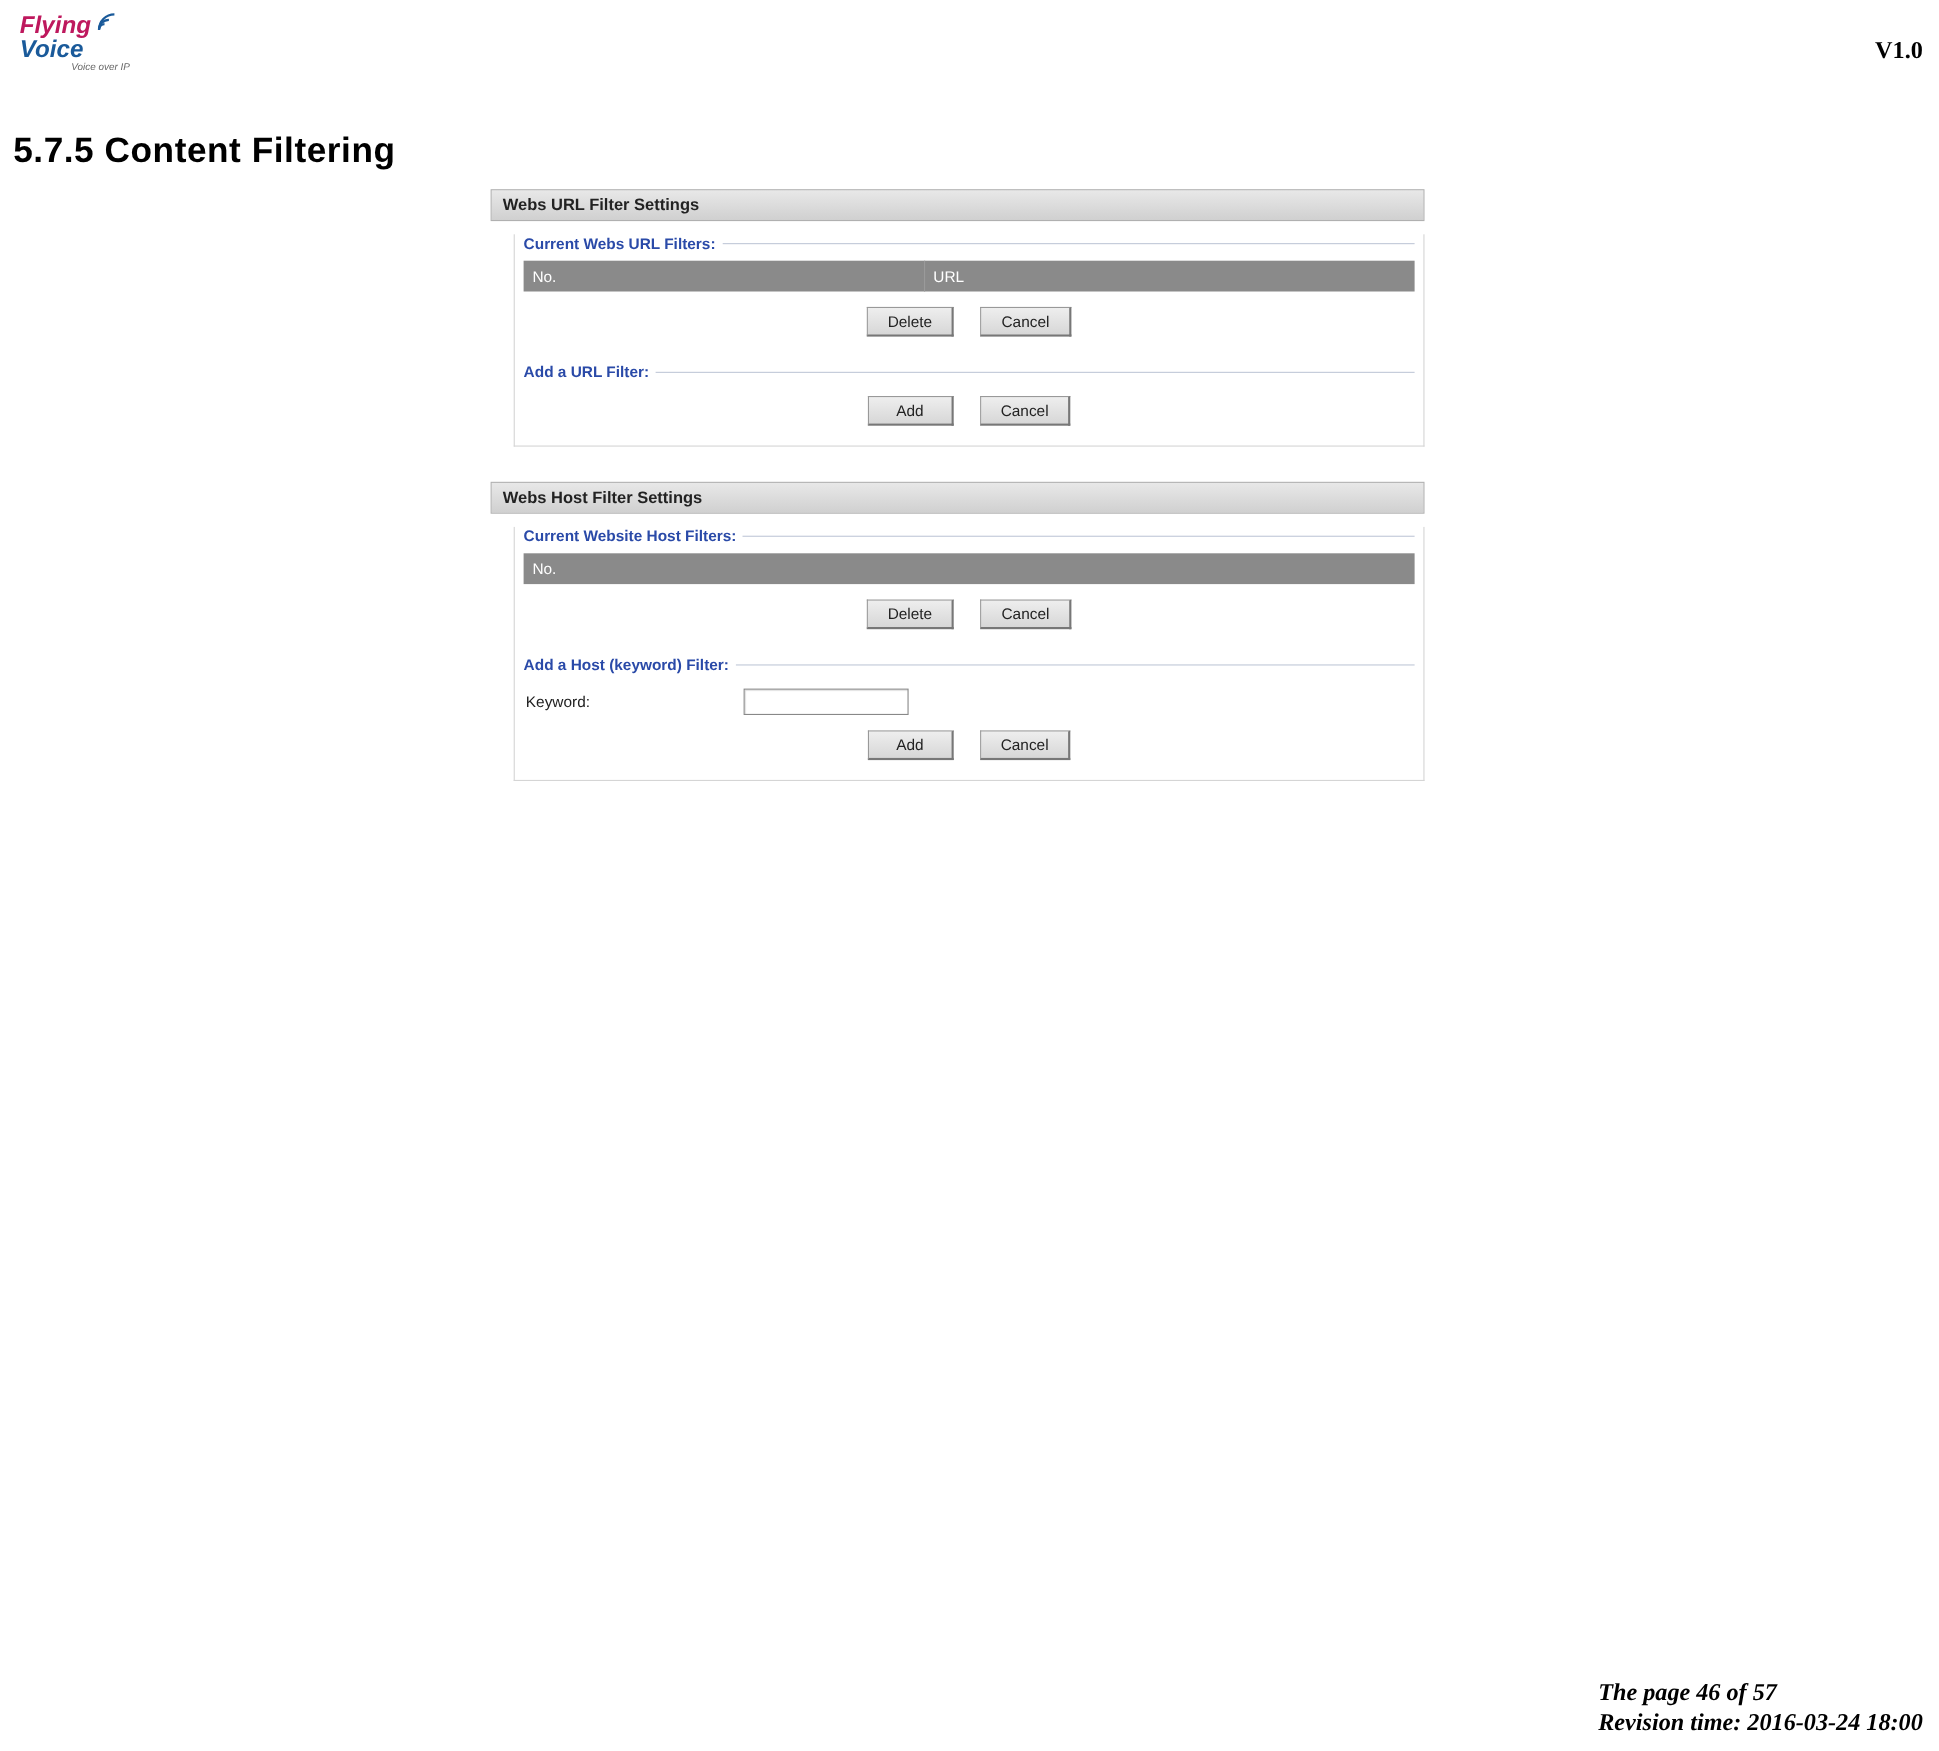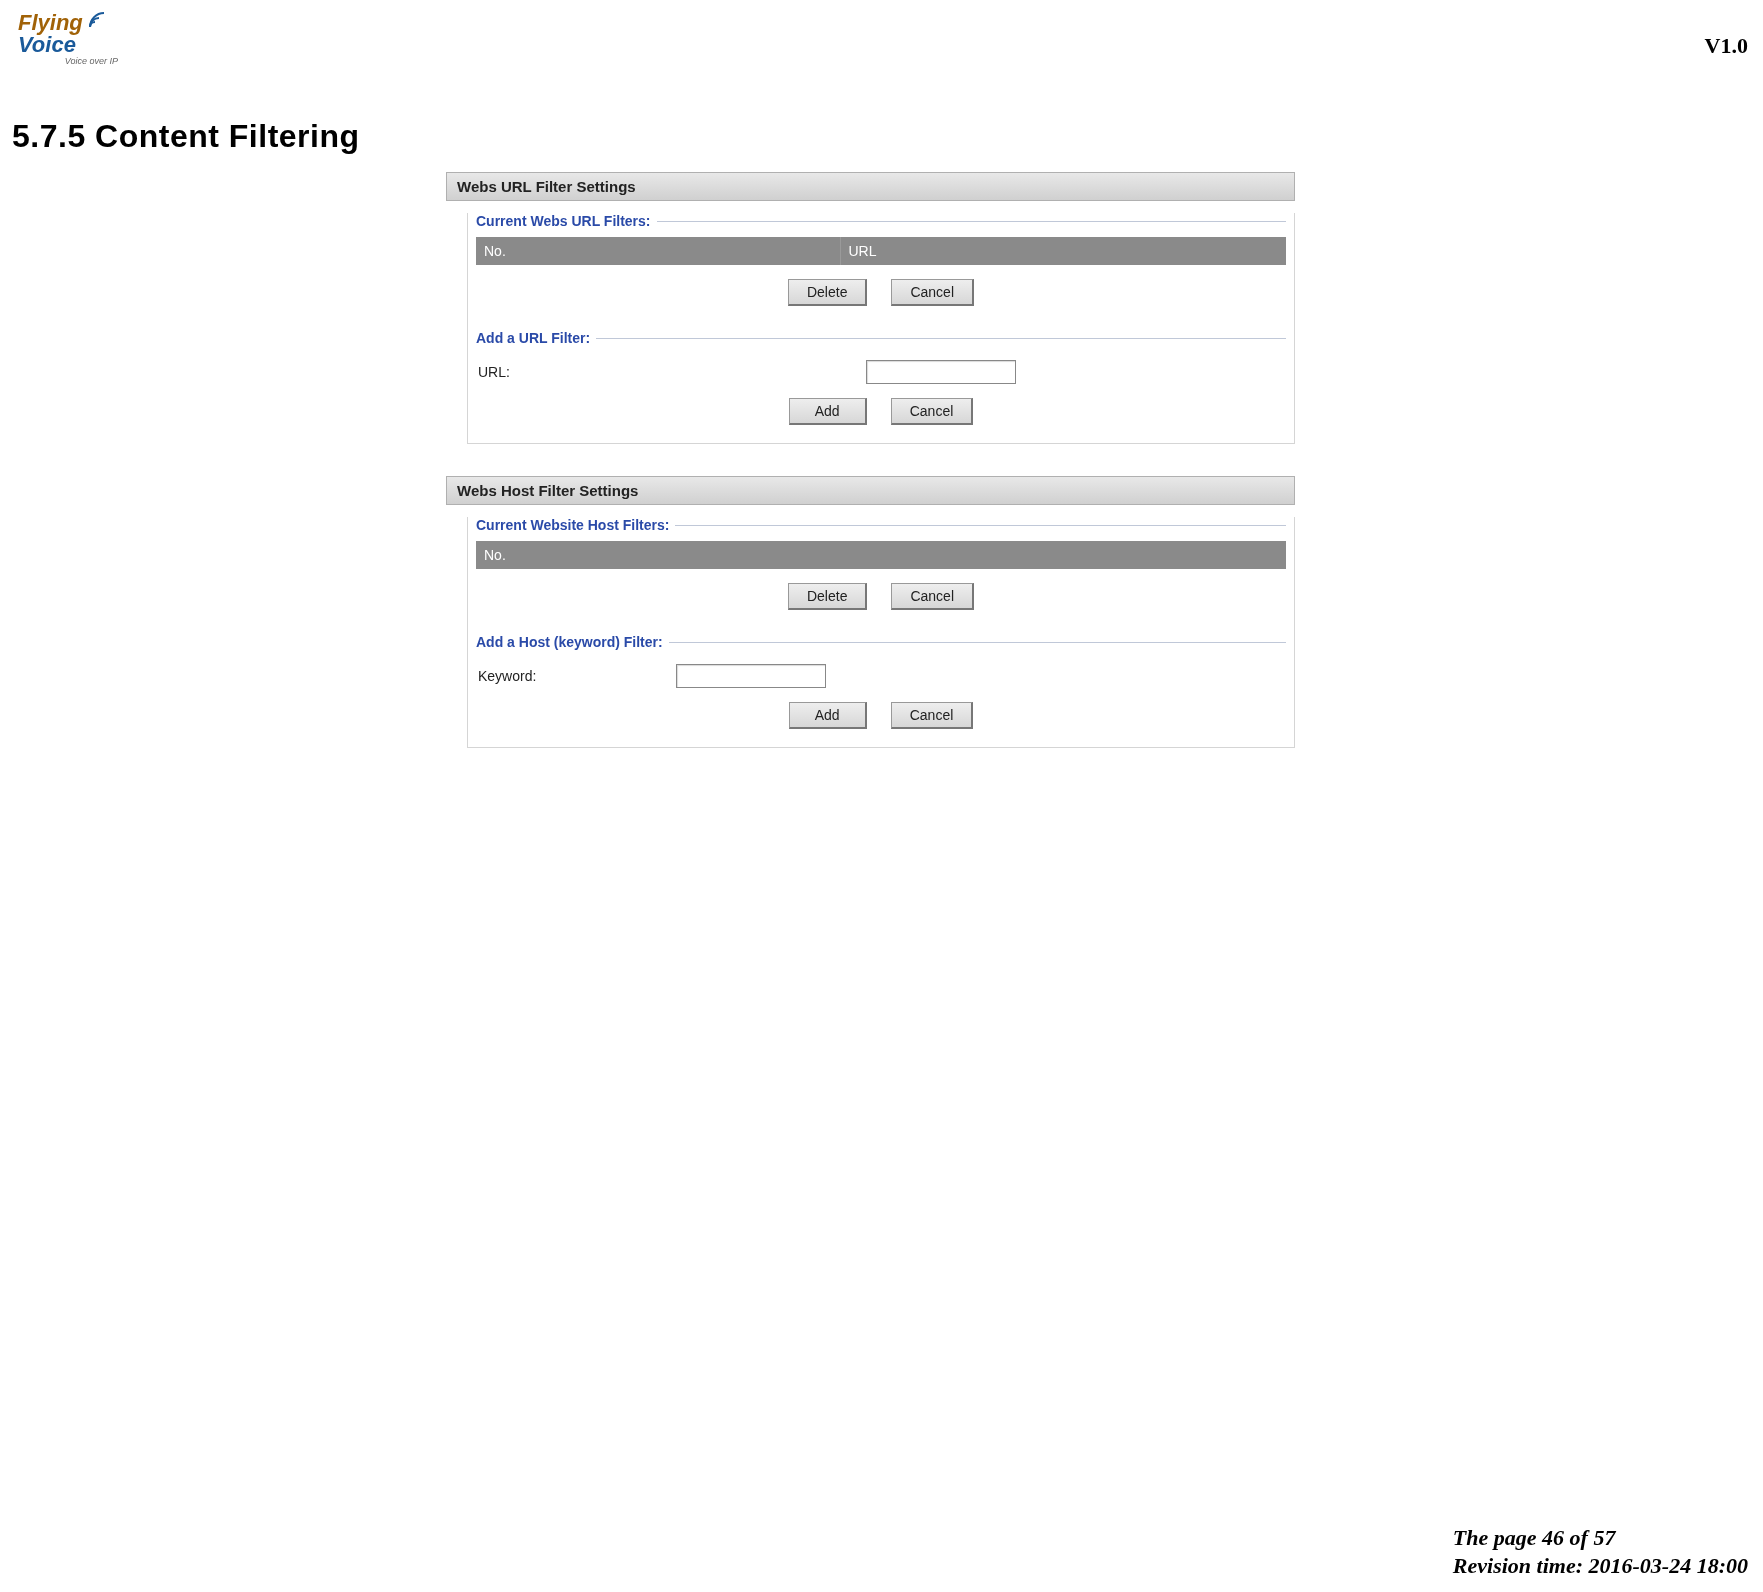--- a/index.html
+++ b/index.html
@@ -16,21 +16,21 @@
       top: 10px;
       left: 18px;
       width: 100px;
       height: 55px;
     }
     .logo-flying {
       font-family: Arial, sans-serif;
       font-weight: bold;
       font-style: italic;
       font-size: 22px;
-      color: #a16207;
+      color: #be185d;
       display: flex;
       align-items: center;
       gap: 4px;
     }
     .logo-wave { display: inline-block; }
     .logo-voice {
       font-family: Arial, sans-serif;
       font-weight: bold;
       font-style: italic;
       font-size: 22px;
@@ -218,24 +218,20 @@
       <div class="button-row">
         <div class="ui-btn">Delete</div>
         <div class="ui-btn">Cancel</div>
       </div>
     </div>
     <div class="fieldset">
       <div class="fieldset-legend">
         <span>Add a URL Filter:</span>
         <span class="legend-line"></span>
       </div>
-      <div class="form-row">
-        <span class="label wide-gap">URL:</span>
-        <input type="text" class="text-input" value="" style="">
-      </div>
       <div class="button-row">
         <div class="ui-btn">Add</div>
         <div class="ui-btn">Cancel</div>
       </div>
     </div>
   </div>
 
   <div class="divider-space"></div>
 
   <div class="panel-titlebar">Webs Host Filter Settings</div>

